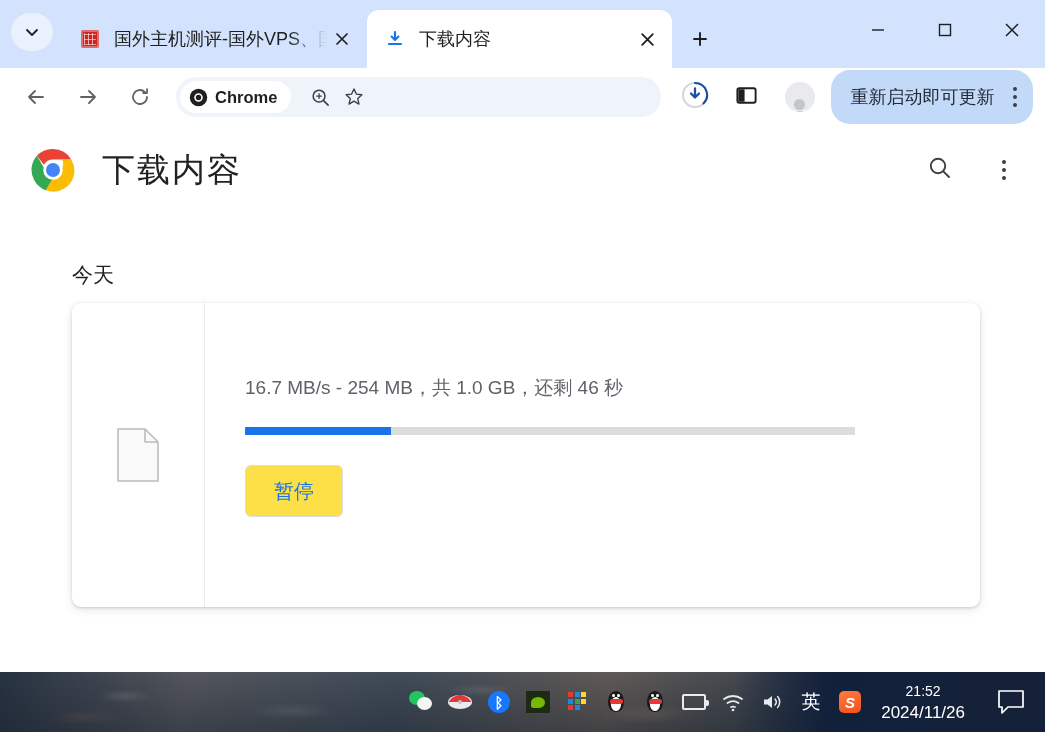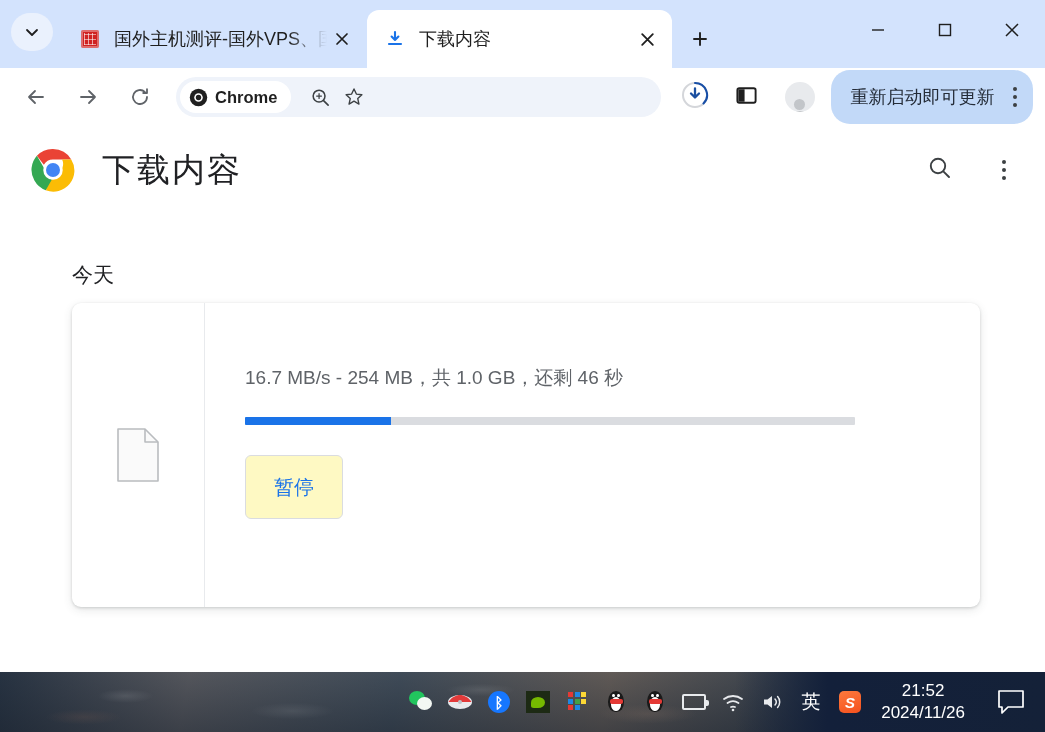--- a/index.html
+++ b/index.html
@@ -218,33 +218,33 @@
   }
   .dl-icon-col {
     width: 133px; flex: 0 0 133px;
     border-right: 1px solid #e8eaed;
     display: flex; align-items: center; justify-content: center;
   }
   .file-glyph { width: 44px; height: 56px; }
   .dl-body { flex: 1 1 auto; padding: 38px 28px 0 40px; }
   .dl-filename { font-size: 19.5px; font-weight: bold; color: #202124; }
   .dl-url { font-size: 19px; color: #5f6368; margin-top: 20px; }
-  .dl-status { font-size: 19px; color: #5f6368; margin-top: 24px; }
+  .dl-status { font-size: 19px; color: #5f6368; margin-top: 34px; }
   .progress-track {
     margin-top: 26px;
     width: 610px; height: 8px;
     background: #dadce0; border-radius: 1px;
     overflow: hidden;
   }
   .progress-fill { height: 100%; background: #1a73e8; }
   .dl-buttons { margin-top: 30px; display: flex; gap: 17px; }
   .dl-btn {
-    min-width: 98px; height: 64px;
+    min-width: 98px; height: 52px;
     border: 1px solid #dadce0; border-radius: 6px;
-    background: #fef9c3;
+    background: #fde047;
     display: flex; align-items: center; justify-content: center;
     font-size: 20px; color: #1a73e8;
     cursor: pointer;
     padding: 0 18px;
   }
 
   
   .taskbar {
     position: absolute; left: 0; top: 672px;
     width: 1045px; height: 60px;
@@ -271,21 +271,21 @@
     pointer-events: none;
   }
   .tray { position: absolute; left: 408px; top: 0; height: 60px; display: flex; align-items: center; gap: 13px; z-index: 3; }
   .tray-ico { width: 26px; height: 26px; display: flex; align-items: center; justify-content: center; cursor: pointer; }
 
   .clock {
     position: absolute; right: 80px; top: 0; height: 60px;
     display: flex; flex-direction: column; align-items: center; justify-content: center;
     color: #ffffff; z-index: 3; cursor: pointer;
   }
-  .clock .t { font-size: 17px; line-height: 22px; }
+  .clock .t { font-size: 14px; line-height: 22px; }
   .clock .d { font-size: 17px; line-height: 22px; }
   .notif {
     position: absolute; right: 20px; top: 17px;
     width: 28px; height: 26px; z-index: 3; cursor: pointer;
   }
 
   
   .wechat { position: relative; width: 24px; height: 22px; }
   .wechat .b1 { position:absolute; left:0; top:0; width:16px; height:14px; border-radius:50%; background:#22c55e; }
   .wechat .b2 { position:absolute; left:8px; top:6px; width:15px; height:13px; border-radius:50%; background:#f2f7f3; }

